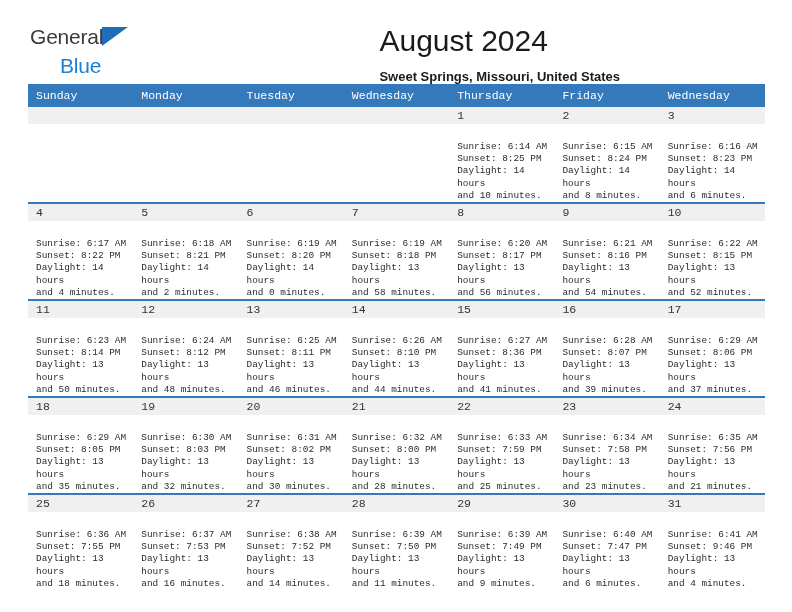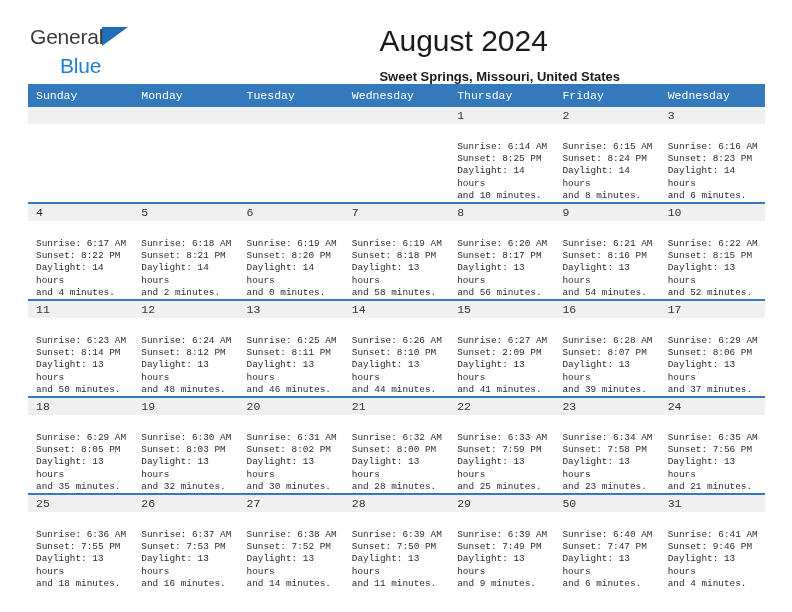--- a/index.html
+++ b/index.html
@@ -324,21 +324,21 @@
               <div>Sunrise: 6:26 AM</div>
               <div>Sunset: 8:10 PM</div>
               <div>Daylight: 13 hours</div>
               <div>and 44 minutes.</div>
             </div>
           </td>
           <td>
             <div class="daynum-bar">15</div>
             <div class="cell-body">
               <div>Sunrise: 6:27 AM</div>
-              <div>Sunset: 2:09 PM</div>
+              <div>Sunset: 8:36 PM</div>
               <div>Daylight: 13 hours</div>
               <div>and 41 minutes.</div>
             </div>
           </td>
           <td>
             <div class="daynum-bar">16</div>
             <div class="cell-body">
               <div>Sunrise: 6:28 AM</div>
               <div>Sunset: 8:07 PM</div>
               <div>Daylight: 13 hours</div>
@@ -460,21 +460,21 @@
           <td>
             <div class="daynum-bar">29</div>
             <div class="cell-body">
               <div>Sunrise: 6:39 AM</div>
               <div>Sunset: 7:49 PM</div>
               <div>Daylight: 13 hours</div>
               <div>and 9 minutes.</div>
             </div>
           </td>
           <td>
-            <div class="daynum-bar">50</div>
+            <div class="daynum-bar">30</div>
             <div class="cell-body">
               <div>Sunrise: 6:40 AM</div>
               <div>Sunset: 7:47 PM</div>
               <div>Daylight: 13 hours</div>
               <div>and 6 minutes.</div>
             </div>
           </td>
           <td>
             <div class="daynum-bar">31</div>
             <div class="cell-body">

